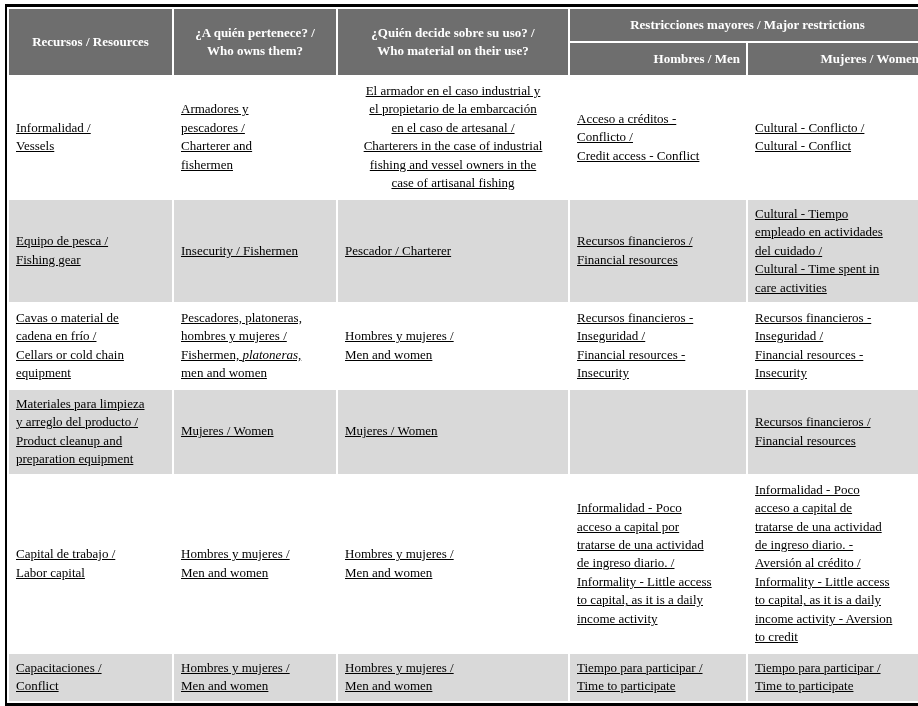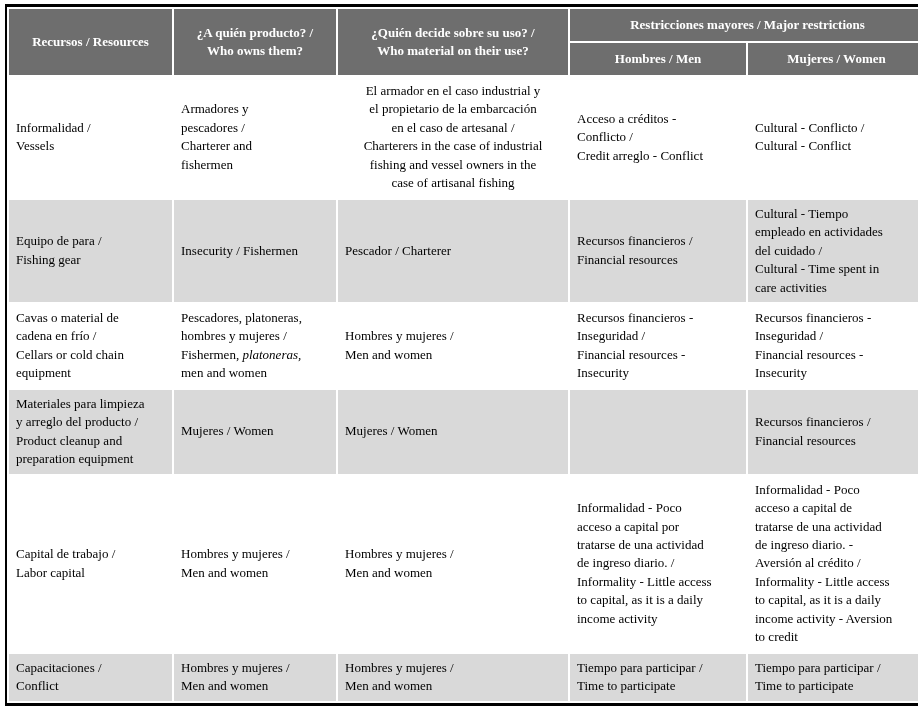--- a/index.html
+++ b/index.html
@@ -37,50 +37,51 @@
     color: #ffffff;
     font-weight: bold;
     font-size: 13px;
     line-height: 1.35;
     text-align: center;
     vertical-align: middle;
     padding: 3px 6px;
     white-space: pre-line;
   }
   thead tr.h1 th { height: 26px; }
-  thead tr.h2 th { height: 26px; }
+  thead tr.h2 th { height: 26px; text-align: right; }
   td {
     font-size: 13px;
     line-height: 1.42;
     vertical-align: middle;
     text-align: left;
     padding: 5px 7px;
     white-space: pre-line;
     background: #ffffff;
+    text-decoration: underline;
   }
   tr.gray td { background: #d9d9d9; }
   td.center { text-align: center; }
   em { font-style: italic; }
 </style>
 </head>
 <body>
 
 <div class="table-wrap">
   <table class="resources">
     <colgroup>
       <col class="c1">
         <col class="c2">
         <col class="c3">
         <col class="c4">
         <col class="c5">
     </colgroup>
     <thead>
       <tr class="h1">
         <th rowspan="2">Recursos / Resources</th>
-        <th rowspan="2">¿A quién producto? /
+        <th rowspan="2">¿A quién pertenece? /
 Who owns them?</th>
         <th rowspan="2">¿Quién decide sobre su uso? /
 Who material on their use?</th>
         <th colspan="2">Restricciones mayores / Major restrictions</th>
       </tr>
       <tr class="h2">
         <th>Hombres / Men</th>
         <th>Mujeres / Women</th>
       </tr>
     </thead>
@@ -94,27 +95,27 @@
 Charterer and
 fishermen</td>
         <td class="center">El armador en el caso industrial y
 el propietario de la embarcación
 en el caso de artesanal /
 Charterers in the case of industrial
 fishing and vessel owners in the
 case of artisanal fishing</td>
         <td>Acceso a créditos -
 Conflicto /
-Credit arreglo - Conflict</td>
+Credit access - Conflict</td>
         <td>Cultural - Conflicto /
 Cultural - Conflict</td>
       </tr>
 
       <tr class="gray">
-        <td>Equipo de para /
+        <td>Equipo de pesca /
 Fishing gear</td>
         <td>Insecurity / Fishermen</td>
         <td>Pescador / Charterer</td>
         <td>Recursos financieros /
 Financial resources</td>
         <td>Cultural - Tiempo
 empleado en actividades
 del cuidado /
 Cultural - Time spent in
 care activities</td>

